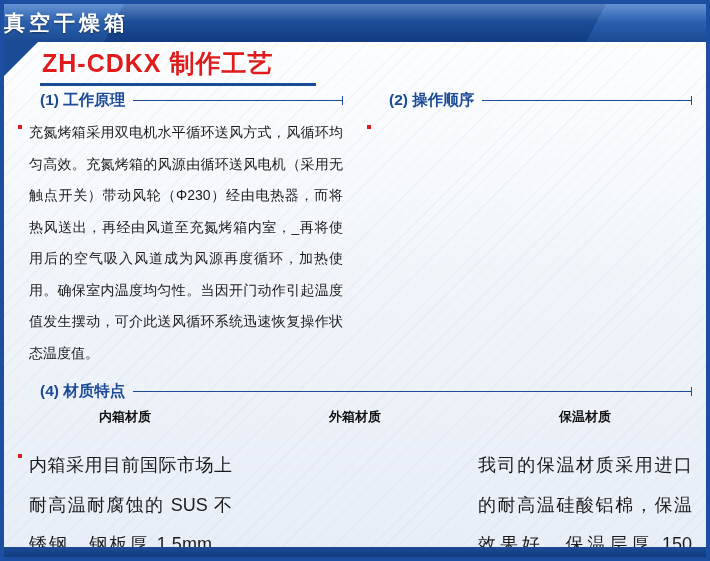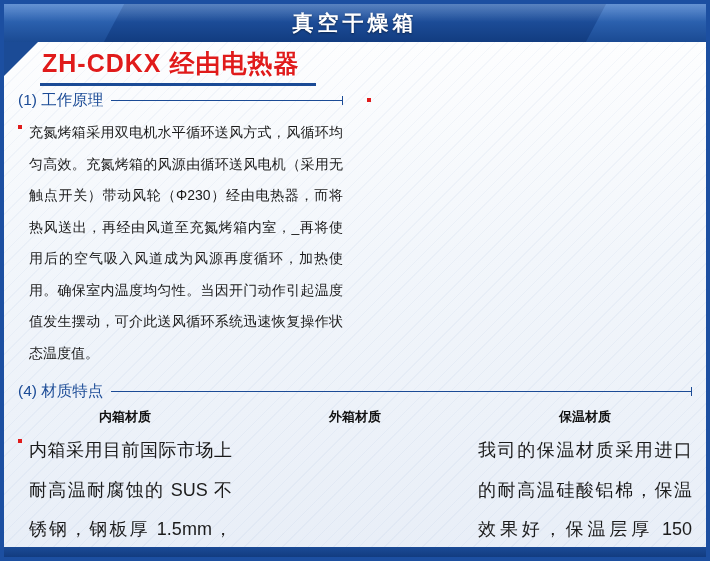--- a/index.html
+++ b/index.html
@@ -55,21 +55,20 @@
     position: absolute;
     left: 0; right: 0; top: 0;
     height: 18px;
     background: linear-gradient(to bottom, rgba(255,255,255,0.22), rgba(255,255,255,0));
   }
   .banner-title {
     position: absolute;
     left: 0; right: 0; top: 0;
     height: 30px;
     line-height: 38px;
-    text-align: center;
     color: #ffffff;
     font-size: 21px;
     font-weight: bold;
     letter-spacing: 4px;
     text-shadow: 0 1px 2px rgba(0,0,0,0.45);
   }
   .banner-angle-l, .banner-angle-r {
     position: absolute;
     top: 0;
     width: 150px;
@@ -115,22 +114,23 @@
   
   .sec-head {
     display: flex;
     align-items: center;
     gap: 8px;
     margin-bottom: 6px;
   }
   .sec-head .sec-title {
     color: #1b4b96;
     font-size: 15.5px;
-    font-weight: normal;
+    font-weight: bold;
     white-space: nowrap;
+    margin-left: 22px;
   }
   .sec-head .rule {
     flex: 1;
     height: 1px;
     background: #1b4b96;
     position: relative;
   }
   .sec-head .rule::after {
     content: "";
     position: absolute;
@@ -169,21 +169,21 @@
   .sec3 {
     padding: 12px 14px 0 14px;
   }
   .three-col {
     display: flex;
     gap: 16px;
     margin-top: 6px;
   }
   .tcol { width: 33.33%; }
   .tcol h4 {
-    margin: 0 0 5px 0;
+    margin: 0 0 20px 0;
     text-align: center;
     font-size: 13px;
     font-weight: bold;
     color: #111;
   }
   .tbody {
     position: relative;
     font-size: 18px;
     color: #1b1b1b;
     line-height: 2.2;
@@ -213,38 +213,42 @@
 
     <div class="banner">
       <div class="banner-angle-l"></div>
       <div class="banner-angle-r"></div>
       <div class="shine"></div>
       <div class="banner-title">真空干燥箱</div>
     </div>
 
     <div class="title-row">
       <div class="corner-wedge"></div>
-      <div class="main-title">ZH-CDKX 经由电热器</div>
+      <div class="main-title">ZH-CDKX 制作工艺</div>
       <div class="title-underline"></div>
     </div>
 
     <div class="two-col">
 
       <div class="col">
         <div class="sec-head">
           <span class="sec-title">(1) 工作原理</span>
           <span class="rule"></span>
         </div>
         <div class="para">
           <span class="bullet"></span>
           <span>充氮烤箱采用双电机水平循环送风方式，风循环均匀高效。充氮烤箱的风源由循环送风电机（采用无触点开关）带动风轮（Φ230）经由电热器，而将热风送出，再经由风道至充氮烤箱内室，_再将使用后的空气吸入风道成为风源再度循环，加热使用。确保室内温度均匀性。当因开门动作引起温度值发生摆动，可介此送风循环系统迅速恢复操作状态温度值。</span>
         </div>
       </div>
 
       <div class="col">
+        <div class="sec-head">
+          <span class="sec-title">(2) 操作顺序</span>
+          <span class="rule"></span>
+        </div>
         <div class="para">
           <span class="bullet"></span>
         </div>
       </div>
 
     </div>
 
     <div class="sec3">
       <div class="sec-head">
         <span class="sec-title">(4) 材质特点</span>

